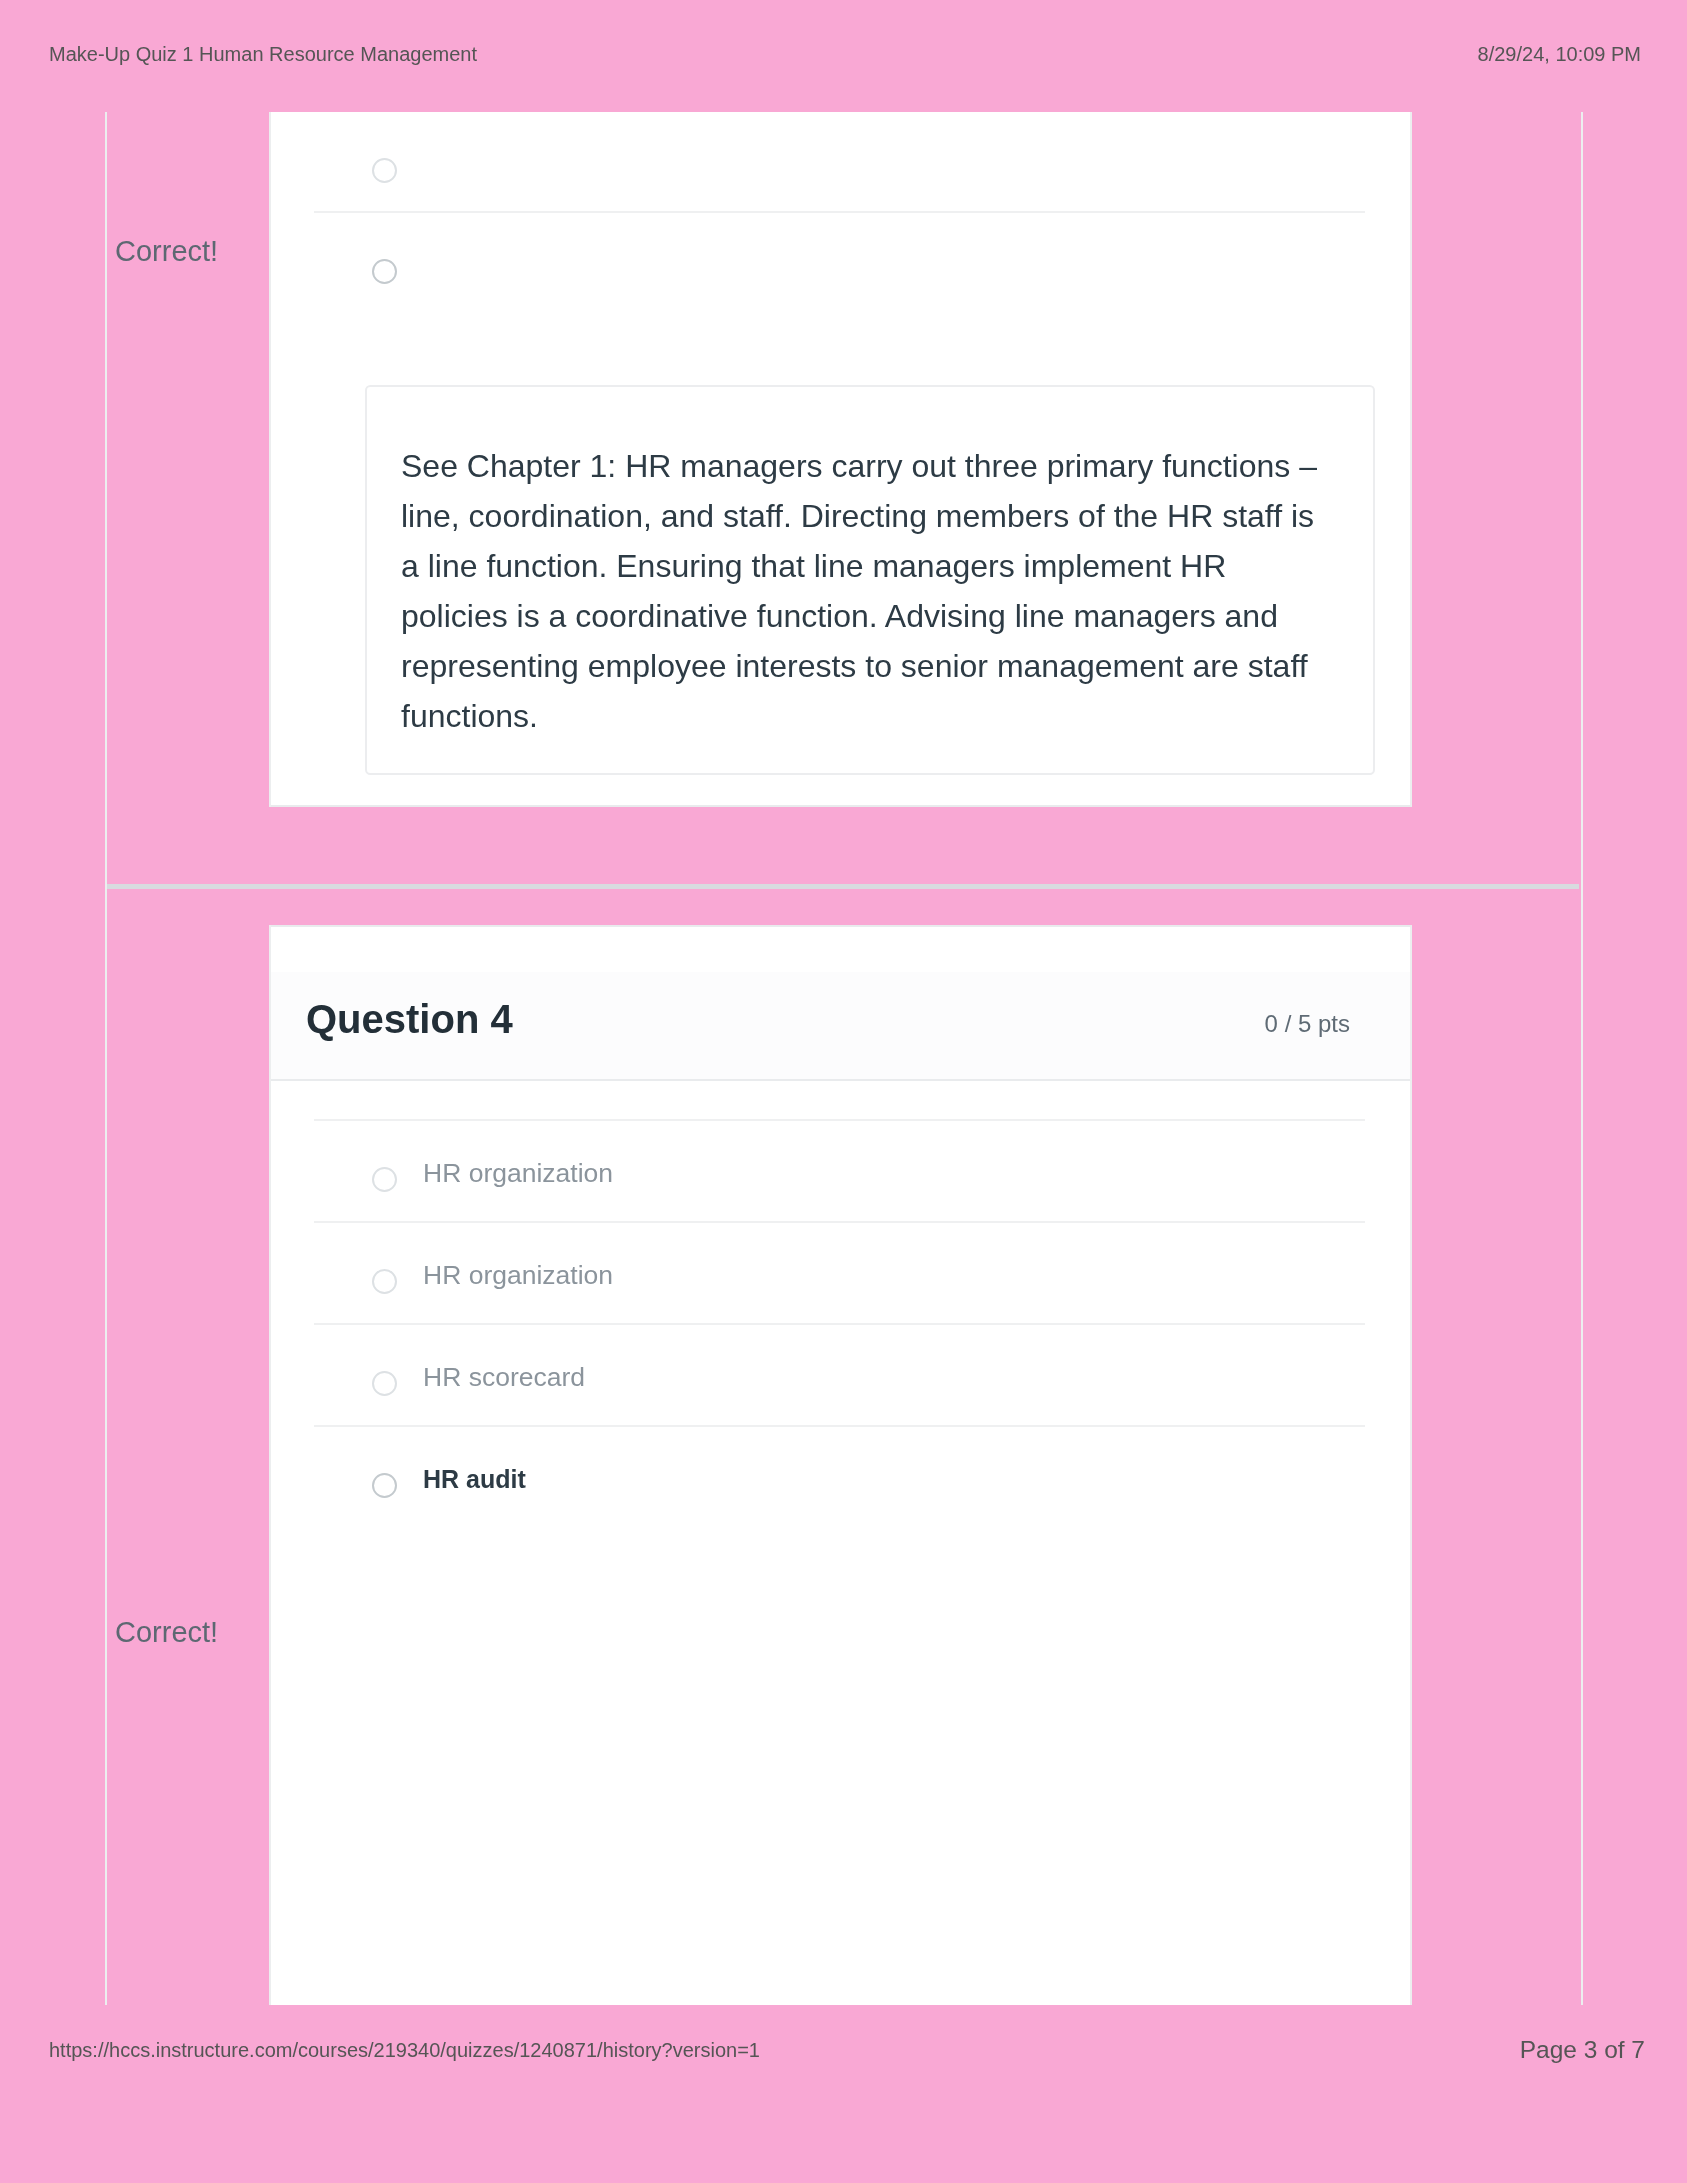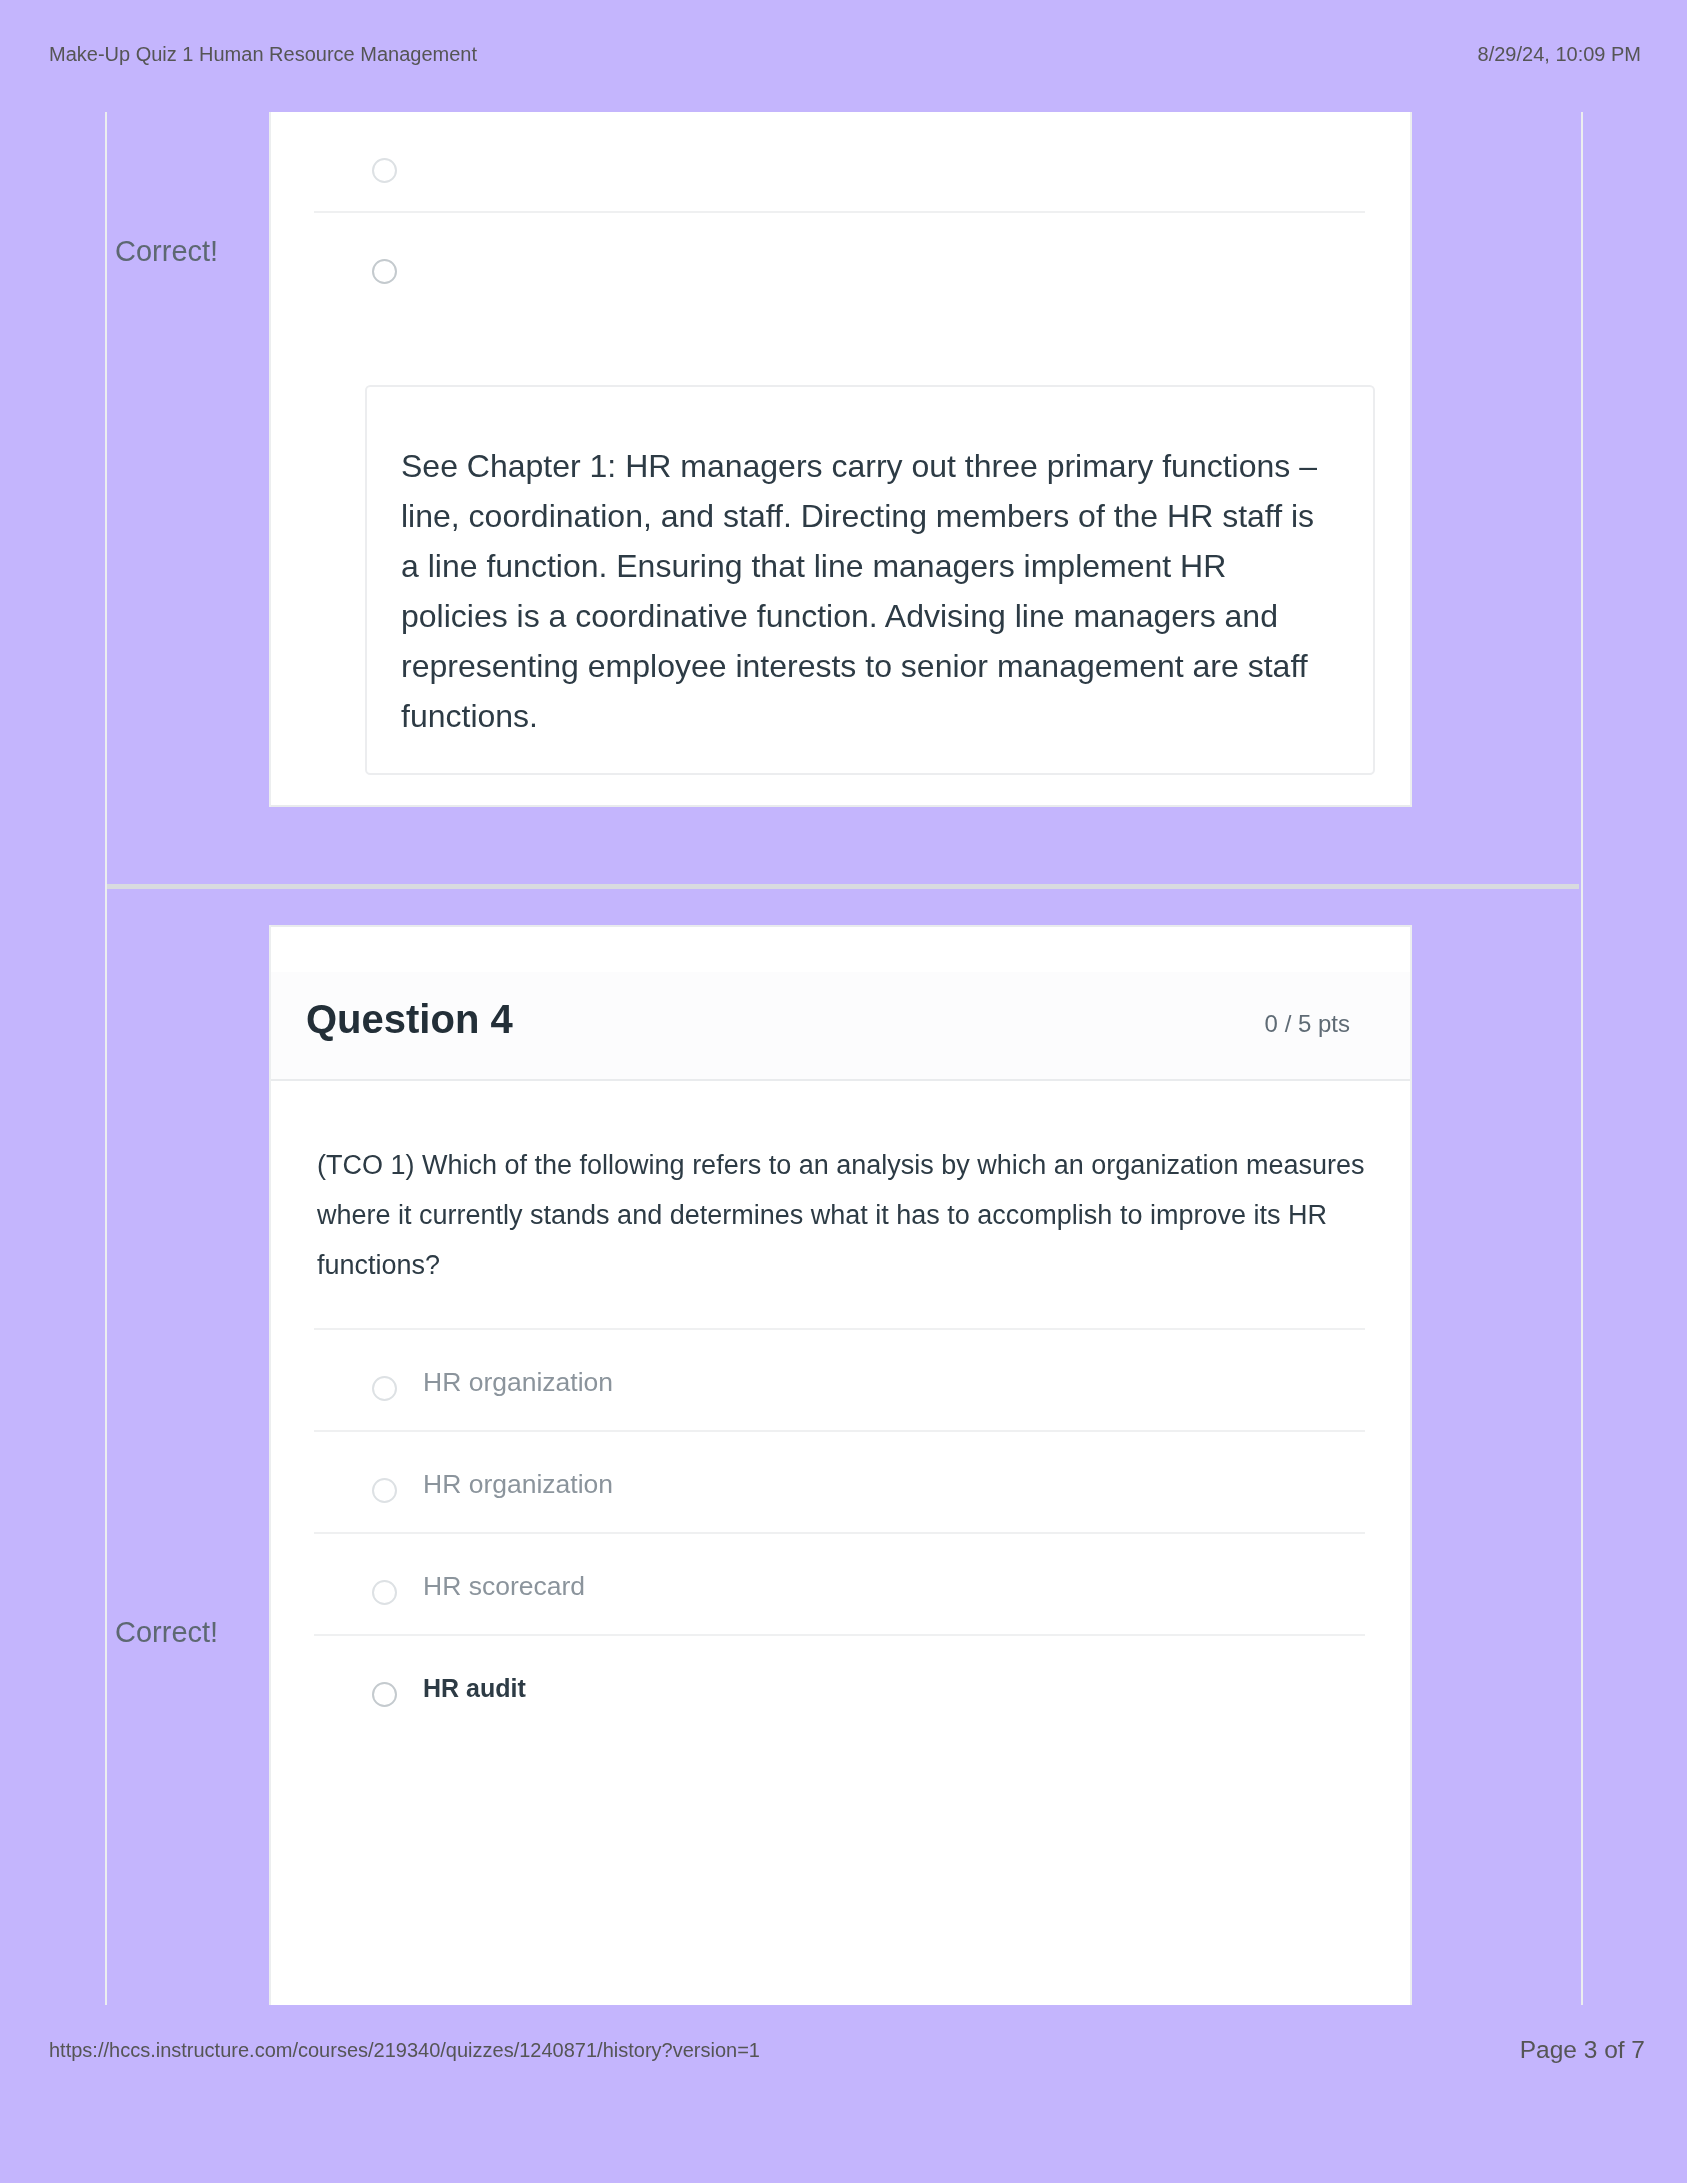--- a/index.html
+++ b/index.html
@@ -1,18 +1,18 @@
 <!DOCTYPE html>
 <html style="font-size:10.6px"><head>
 <meta charset="utf-8">
 <style>
   html,body{margin:0;padding:0;background:#ffffff;}
   body{width:1687px;height:2183px;font-family:"Liberation Sans",sans-serif;color:#2d3b45;}
   *{box-sizing:border-box;}
-  .page{position:relative;width:1687px;height:2183px;overflow:hidden;background:#c4b5fd;}
+  .page{position:relative;width:1687px;height:2183px;overflow:hidden;background:#f9a8d4;}
 
   
   .pchrome{position:absolute;font-size:20px;line-height:24px;color:#555555;white-space:nowrap;}
   .print-hdr{left:49px;top:42px;}
   .print-date{right:46px;top:42px;}
   .print-url{left:49px;top:2038px;}
   .print-pg{right:42px;top:2035px;font-size:24.5px;line-height:29px;}
 
   
   .content{position:absolute;left:105px;top:112px;width:1478px;height:1893px;overflow:hidden;
@@ -94,21 +94,20 @@
         <div class="flag" style="top:690px">Correct!</div>
       </div>
       <div class="qbody">
         <div class="qcard qcard-top" style="height:1082px">
 
           <div class="qhead">
             <div class="qtitle">Question 4</div>
             <div class="qpts">0 / 5 pts</div>
           </div>
 
-          <div class="qtext">(TCO 1) Which of the following refers to an analysis by which an organization measures where it currently stands and determines what it has to accomplish to improve its HR functions?</div>
 
           <div class="answers">
             <div class="ans">
               <div class="radio"></div>
               <div class="atext">HR organization</div>
             </div>
             <div class="ans">
               <div class="radio"></div>
               <div class="atext">HR organization</div>
             </div>

